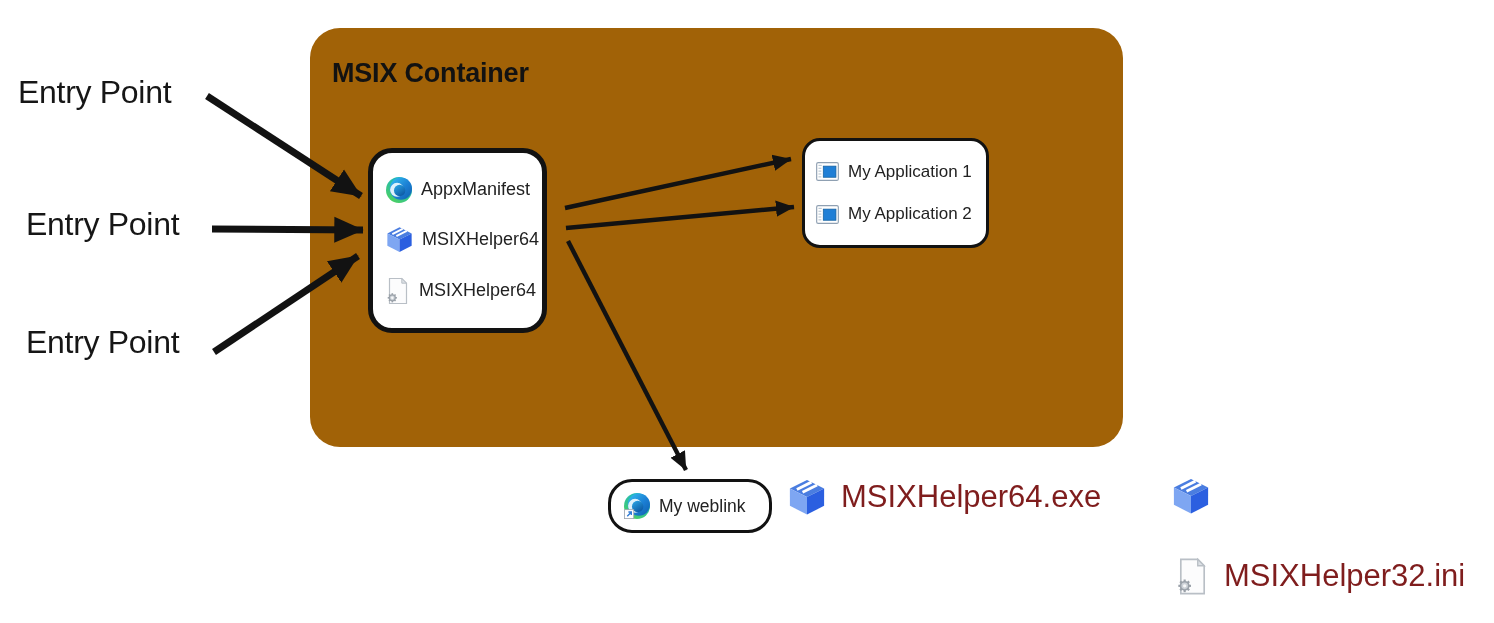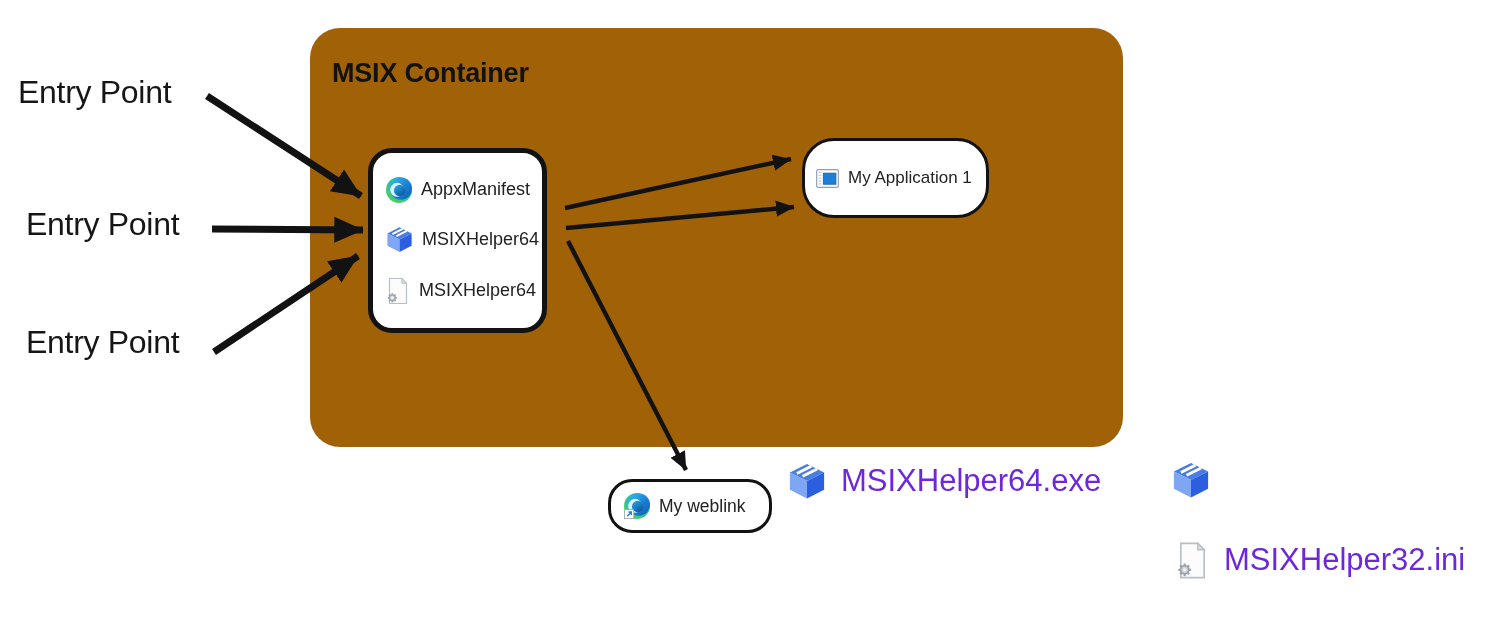--- a/index.html
+++ b/index.html
@@ -16,29 +16,29 @@
   }
   .container-title{
     position:absolute;left:22px;top:30px;font-size:27px;font-weight:700;
     color:#121212;letter-spacing:-.2px;white-space:nowrap;
   }
   .panel{
     position:absolute;background:#fff;border:4px solid #121212;box-sizing:border-box;
     display:flex;flex-direction:column;justify-content:space-evenly;
   }
   .manifest-box{left:368px;top:148px;width:179px;height:185px;border-radius:24px;border-width:5px;padding-left:13px;}
-  .apps-box{left:802px;top:138px;width:187px;height:80px;border-radius:32px;border-width:3.5px;padding-left:11px;}
+  .apps-box{left:802px;top:138px;width:187px;height:110px;border-radius:18px;border-width:3.5px;padding-left:11px;}
   .weblink-box{left:608px;top:479px;width:164px;height:54px;border-radius:24px;border-width:3.5px;padding-left:13px;}
   .row{display:flex;align-items:center;gap:9px;white-space:nowrap;color:#222;}
   .manifest-box .row{font-size:18px;}
   .apps-box .row{font-size:17px;}
   .weblink-box .row{font-size:17.5px;}
   .file-row{
     position:absolute;display:flex;align-items:center;gap:15px;
-    font-size:31px;color:#6d28d9;white-space:nowrap;height:48px;
+    font-size:31px;color:#7f1d1d;white-space:nowrap;height:48px;margin-top:16px;
   }
   .arrows{position:absolute;left:0;top:0;pointer-events:none;}
   .arrows line{stroke:#121212;}
   .ic{flex:0 0 auto;display:block;}
   .defs-hidden{position:absolute;width:0;height:0;overflow:hidden;}
 </style>
 </head>
 <body>
 
 <svg class="defs-hidden" aria-hidden="true">
@@ -141,20 +141,26 @@
     </div>
   </div>
 
   <div class="panel apps-box">
     <div class="row">
       <svg class="ic" width="23" height="23">
           <use href="#i-app"></use>
         </svg>
       <span>My Application 1</span>
     </div>
+    <div class="row">
+      <svg class="ic" width="23" height="23">
+          <use href="#i-app"></use>
+        </svg>
+      <span>My Application 2</span>
+    </div>
   </div>
 
   <div class="panel weblink-box">
     <div class="row">
       <svg class="ic" width="26" height="26">
           <use href="#i-edge-link"></use>
         </svg>
       <span>My weblink</span>
     </div>
   </div>

